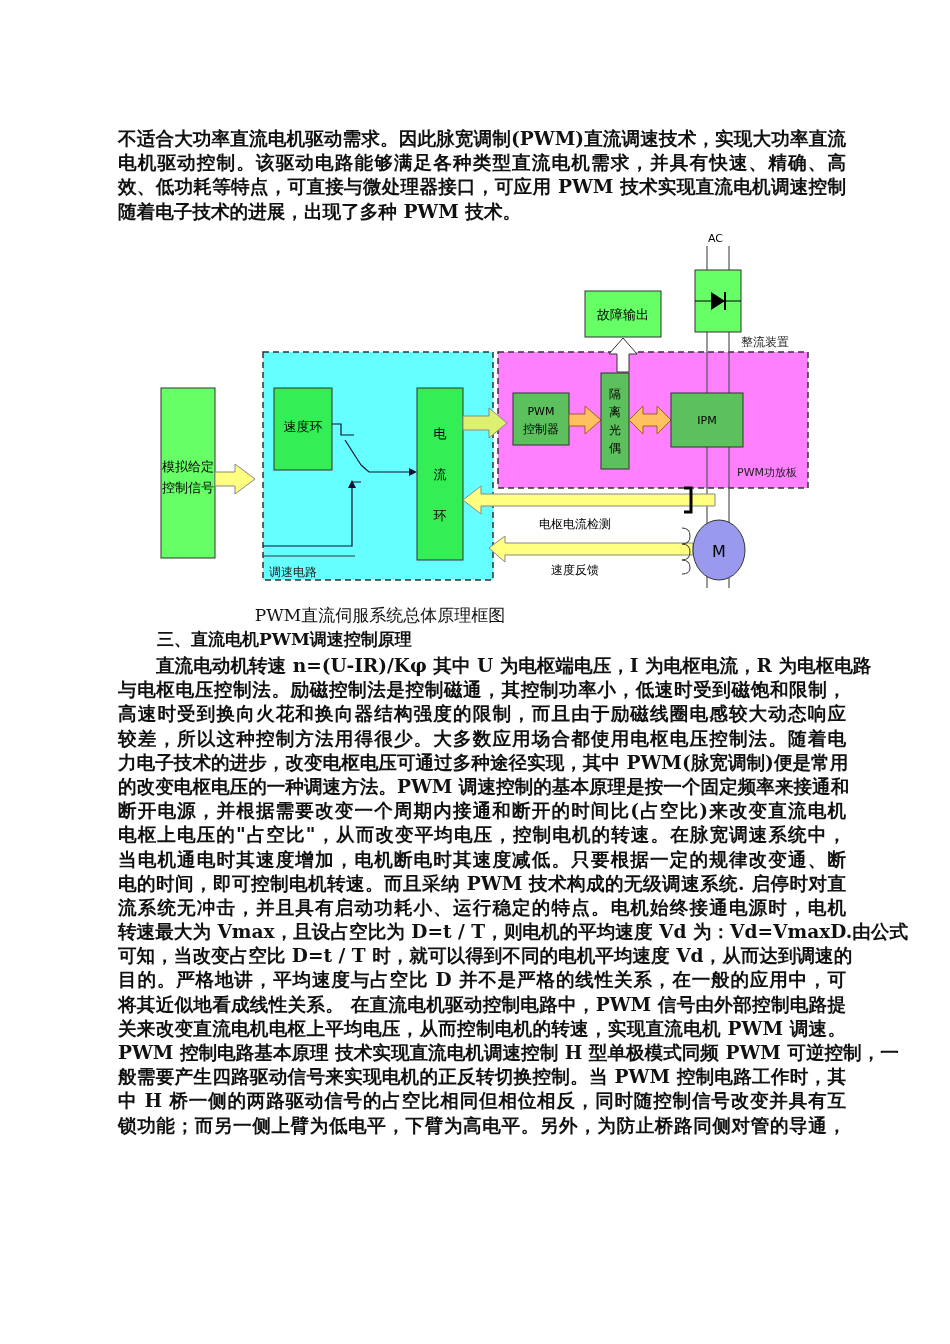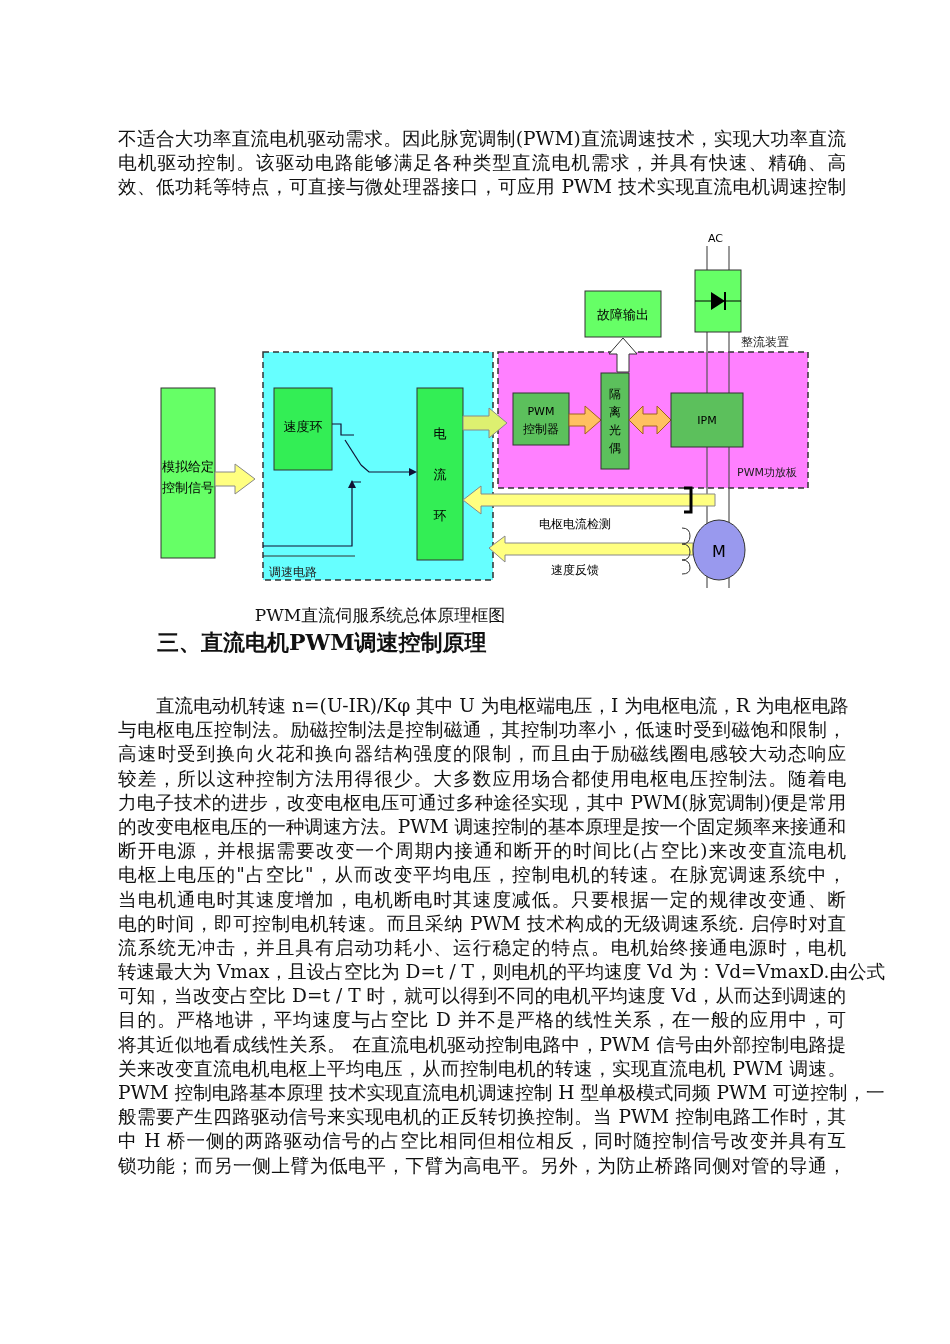--- a/index.html
+++ b/index.html
@@ -1,33 +1,34 @@
 <!DOCTYPE html>
 <html><head>
 <meta charset="utf-8">
 <style>
   html, body { margin:0; padding:0; background:#ffffff; }
   body { width:950px; height:1344px; position:relative; overflow:hidden;
          font-family:"DejaVu Serif","Liberation Serif",serif; color:#111; }
   .para { position:absolute; left:118px; width:728px; font-size:18.6px; line-height:24.2px; }
   .line { white-space:nowrap; height:24.2px; display:block; }
-  .para .line { text-align:justify; text-align-last:justify; }
+  .para .line { text-align:justify; text-align-last:justify;font-weight:bold; }
   .para .line.last { text-align-last:left; }
   .caption { position:absolute; left:0; width:760px; top:604px; text-align:center; font-size:17px; }
-  .heading { position:absolute; left:157px; top:628px; font-size:22px; font-weight:bold; }
+  .heading { position:absolute; left:157px; top:628px; font-size:17px; font-weight:bold; }
   #diagram { position:absolute; left:155px; top:226px; }
   .lbl { font-family:"DejaVu Sans","Liberation Sans",sans-serif; }
 </style>
 </head>
 <body>
 
 <div class="para" style="top:127px;">
   <span class="line">不适合大功率直流电机驱动需求。因此脉宽调制(PWM)直流调速技术，实现大功率直流</span>
   <span class="line">电机驱动控制。该驱动电路能够满足各种类型直流电机需求，并具有快速、精确、高</span>
   <span class="line">效、低功耗等特点，可直接与微处理器接口，可应用 PWM 技术实现直流电机调速控制</span>
+  <span class="line last">随着电子技术的进展，出现了多种 PWM 技术。</span>
 </div>
 
 <svg id="diagram" width="665" height="370" viewBox="0 0 665 370" xmlns="http://www.w3.org/2000/svg">
 
   <rect x="108" y="126" width="230" height="228" fill="#66ffff" stroke="#333" stroke-width="1.5" stroke-dasharray="6,4"></rect>
   <rect x="343" y="126" width="310" height="136" fill="#ff80ff" stroke="#333" stroke-width="1.5" stroke-dasharray="6,4"></rect>
   <line x1="108" y1="330" x2="200" y2="330" stroke="#333" stroke-width="1"></line>
 
   <line x1="552" y1="20" x2="552" y2="362" stroke="#555" stroke-width="1.2"></line>
   <line x1="574" y1="20" x2="574" y2="362" stroke="#555" stroke-width="1.2"></line>
@@ -95,21 +96,21 @@
   <text class="lbl" x="114" y="350" font-size="12" fill="#222">调速电路</text>
   <text class="lbl" x="420" y="302" font-size="12" text-anchor="middle">电枢电流检测</text>
   <text class="lbl" x="420" y="348" font-size="12" text-anchor="middle">速度反馈</text>
   <text class="lbl" x="564" y="331" font-size="16" text-anchor="middle">M</text>
 </svg>
 
 <div class="caption">PWM直流伺服系统总体原理框图</div>
 <div class="heading">三、直流电机PWM调速控制原理</div>
 
 <div class="para" style="top:654px;">
-  <span class="line" style="padding-left:38px;margin-top:40px;">直流电动机转速 n=(U-IR)/Kφ 其中 U 为电枢端电压，I 为电枢电流，R 为电枢电路</span>
+  <span class="line" style="padding-left:38px;">直流电动机转速 n=(U-IR)/Kφ 其中 U 为电枢端电压，I 为电枢电流，R 为电枢电路</span>
   <span class="line">与电枢电压控制法。励磁控制法是控制磁通，其控制功率小，低速时受到磁饱和限制，</span>
   <span class="line">高速时受到换向火花和换向器结构强度的限制，而且由于励磁线圈电感较大动态响应</span>
   <span class="line">较差，所以这种控制方法用得很少。大多数应用场合都使用电枢电压控制法。随着电</span>
   <span class="line">力电子技术的进步，改变电枢电压可通过多种途径实现，其中 PWM(脉宽调制)便是常用</span>
   <span class="line">的改变电枢电压的一种调速方法。PWM 调速控制的基本原理是按一个固定频率来接通和</span>
   <span class="line">断开电源，并根据需要改变一个周期内接通和断开的时间比(占空比)来改变直流电机</span>
   <span class="line">电枢上电压的"占空比"，从而改变平均电压，控制电机的转速。在脉宽调速系统中，</span>
   <span class="line">当电机通电时其速度增加，电机断电时其速度减低。只要根据一定的规律改变通、断</span>
   <span class="line">电的时间，即可控制电机转速。而且采纳 PWM 技术构成的无级调速系统. 启停时对直</span>
   <span class="line">流系统无冲击，并且具有启动功耗小、运行稳定的特点。电机始终接通电源时，电机</span>

